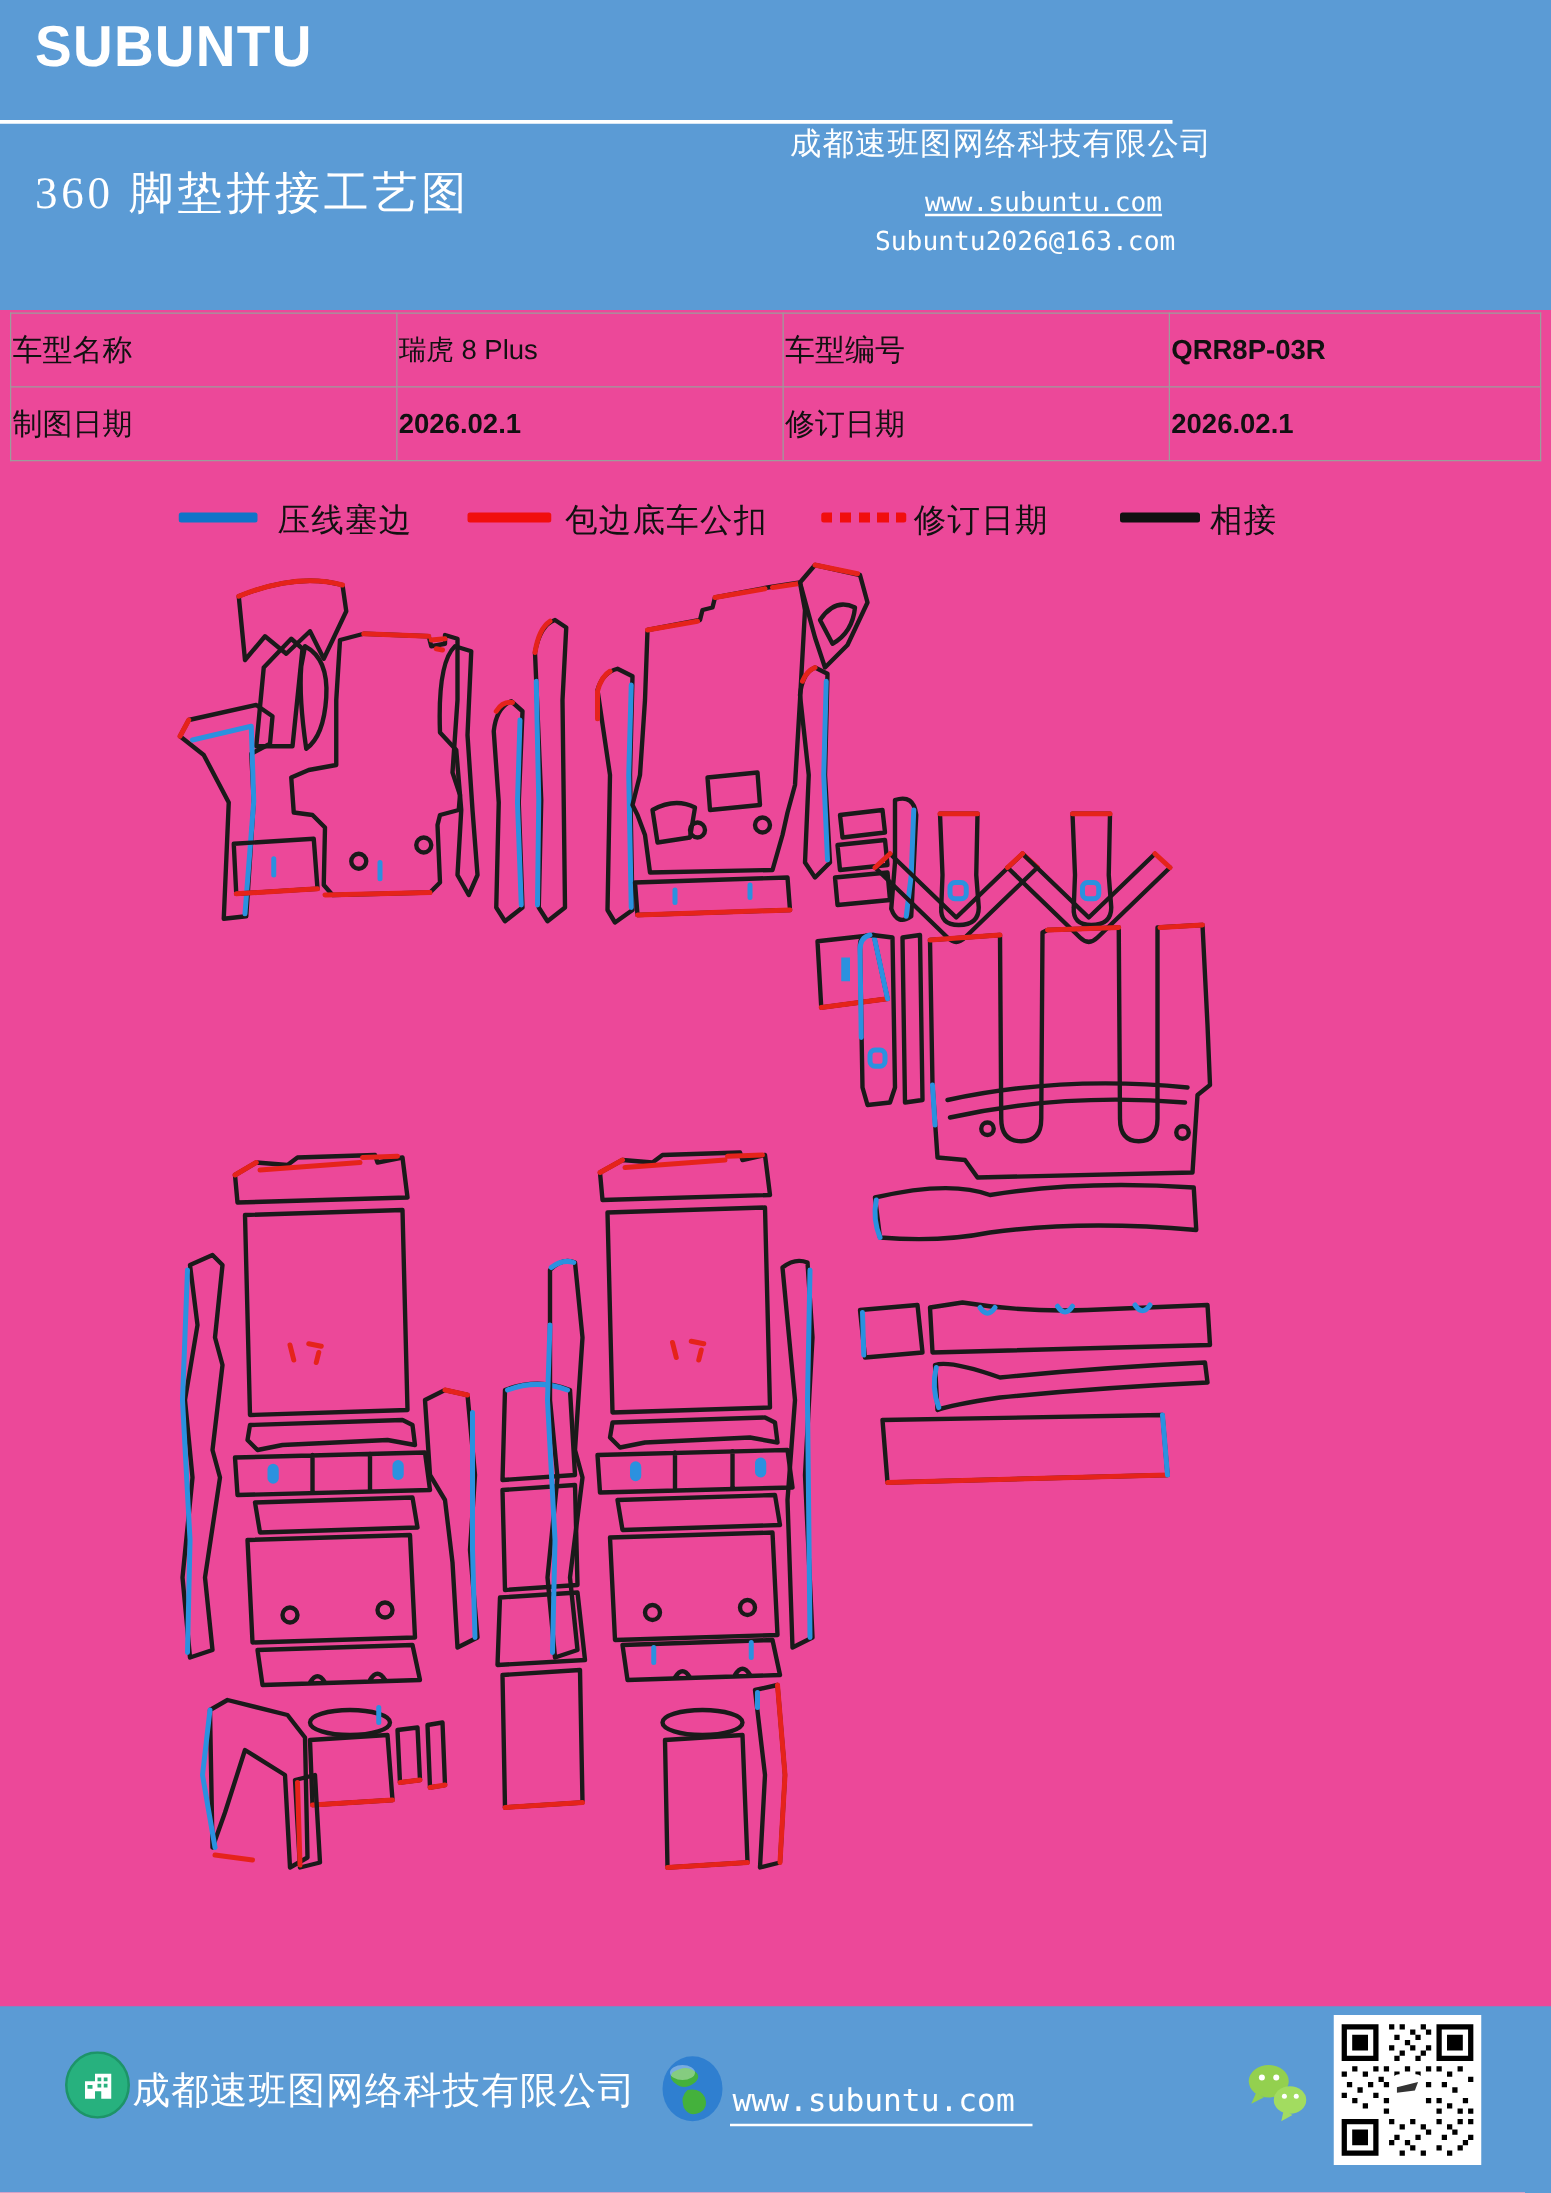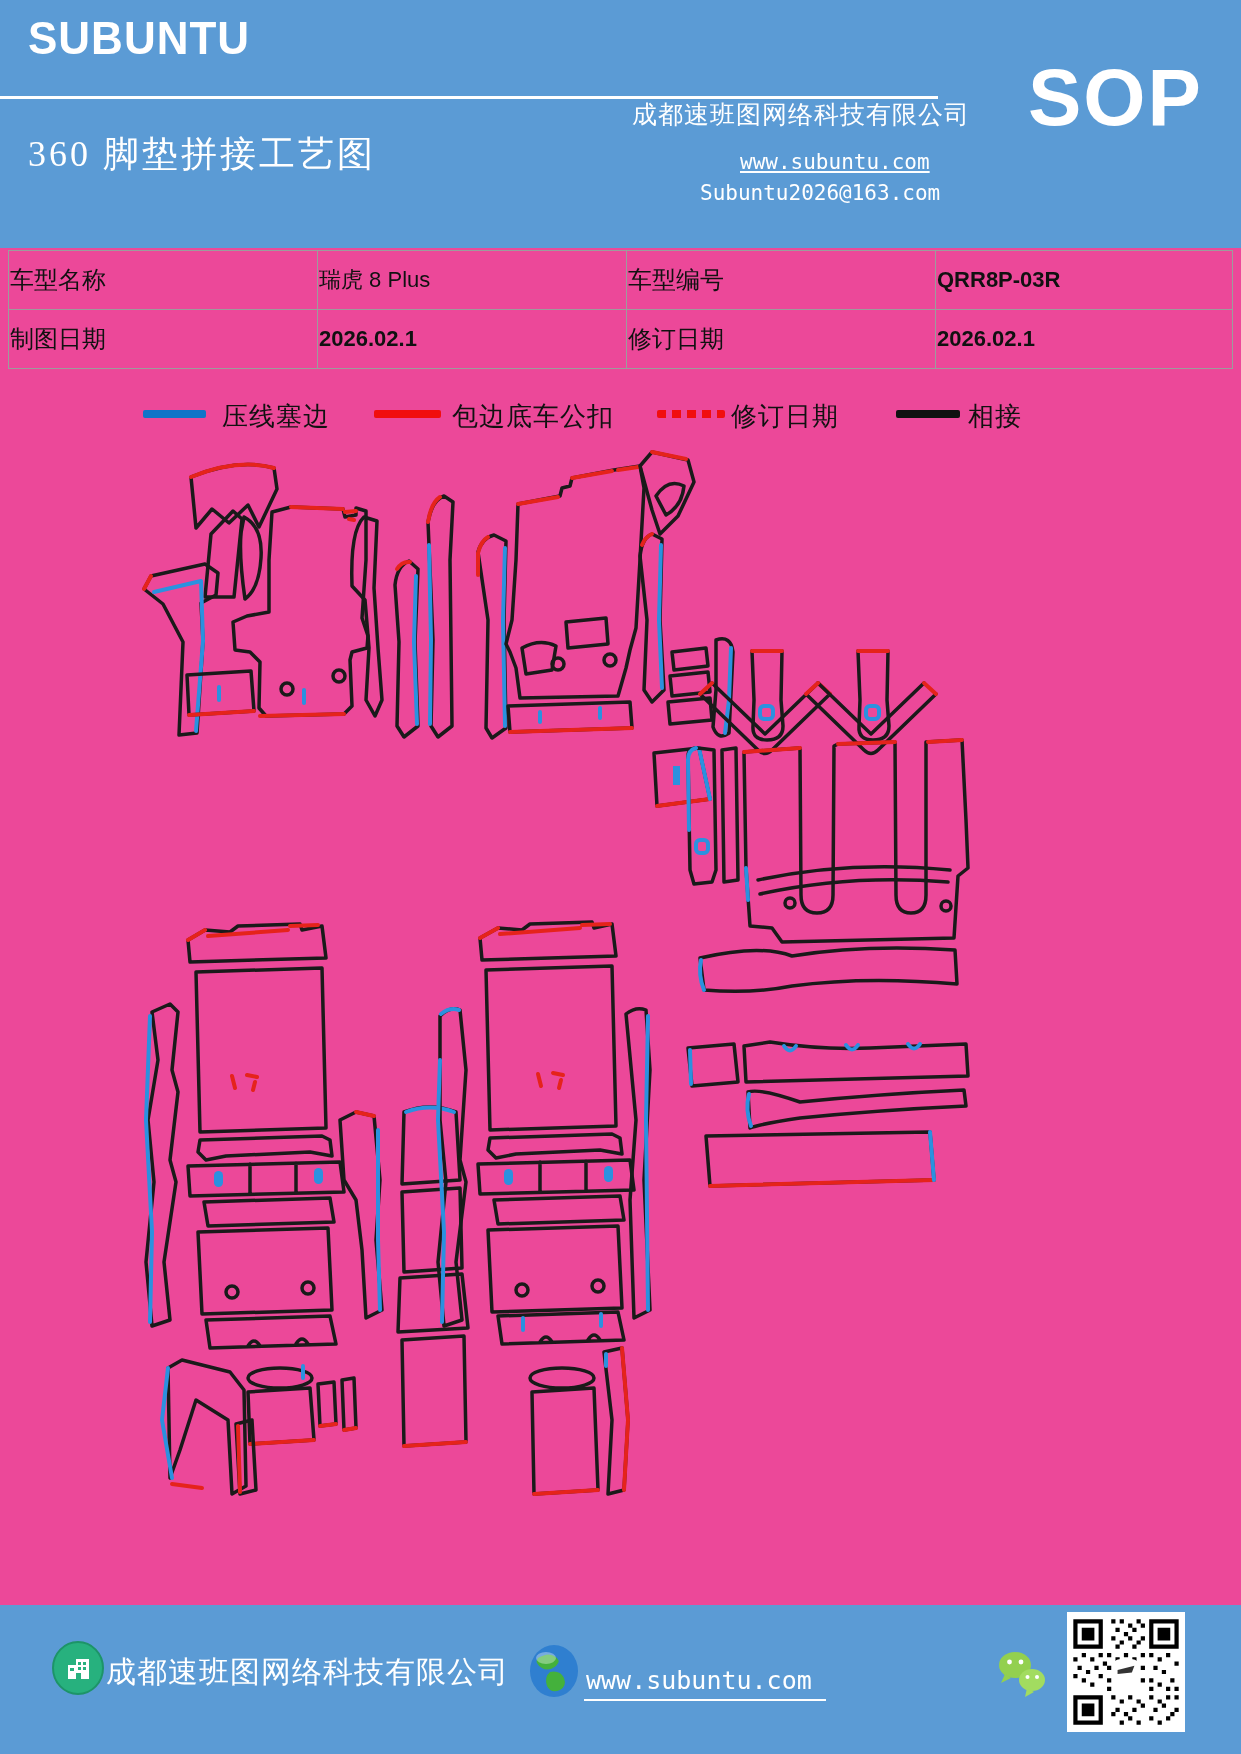--- a/index.html
+++ b/index.html
@@ -54,21 +54,20 @@
 </head>
 <body>
 
 <div class="page">
 
   <div class="hdr">
     <div class="brand">SUBUNTU</div>
     <div class="hdr-rule"></div>
     <div class="doc-title">360 脚垫拼接工艺图</div>
     <div class="hdr-company">成都速班图网络科技有限公司</div>
-    <div class="sop">SOP</div>
     <a class="hdr-site">www.subuntu.com</a>
     <div class="hdr-mail">Subuntu2026@163.com</div>
   </div>
 
   <table class="info">
     <tbody>
         <tr>
       <td class="lab" style="width:306px">车型名称</td>
       <td class="val" style="width:306px">瑞虎 8 Plus</td>
       <td class="lab" style="width:306px">车型编号</td>

